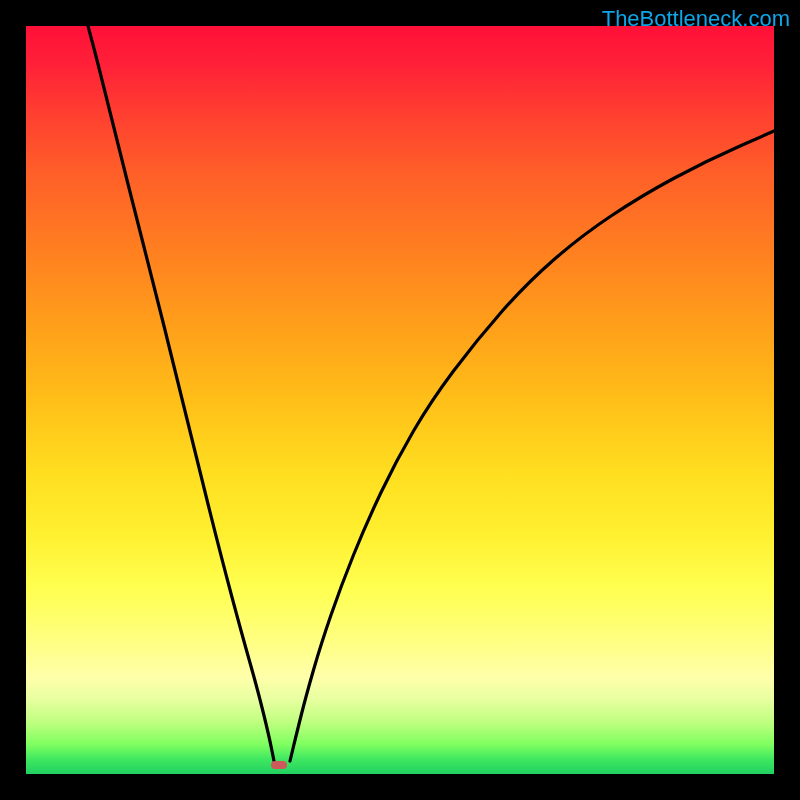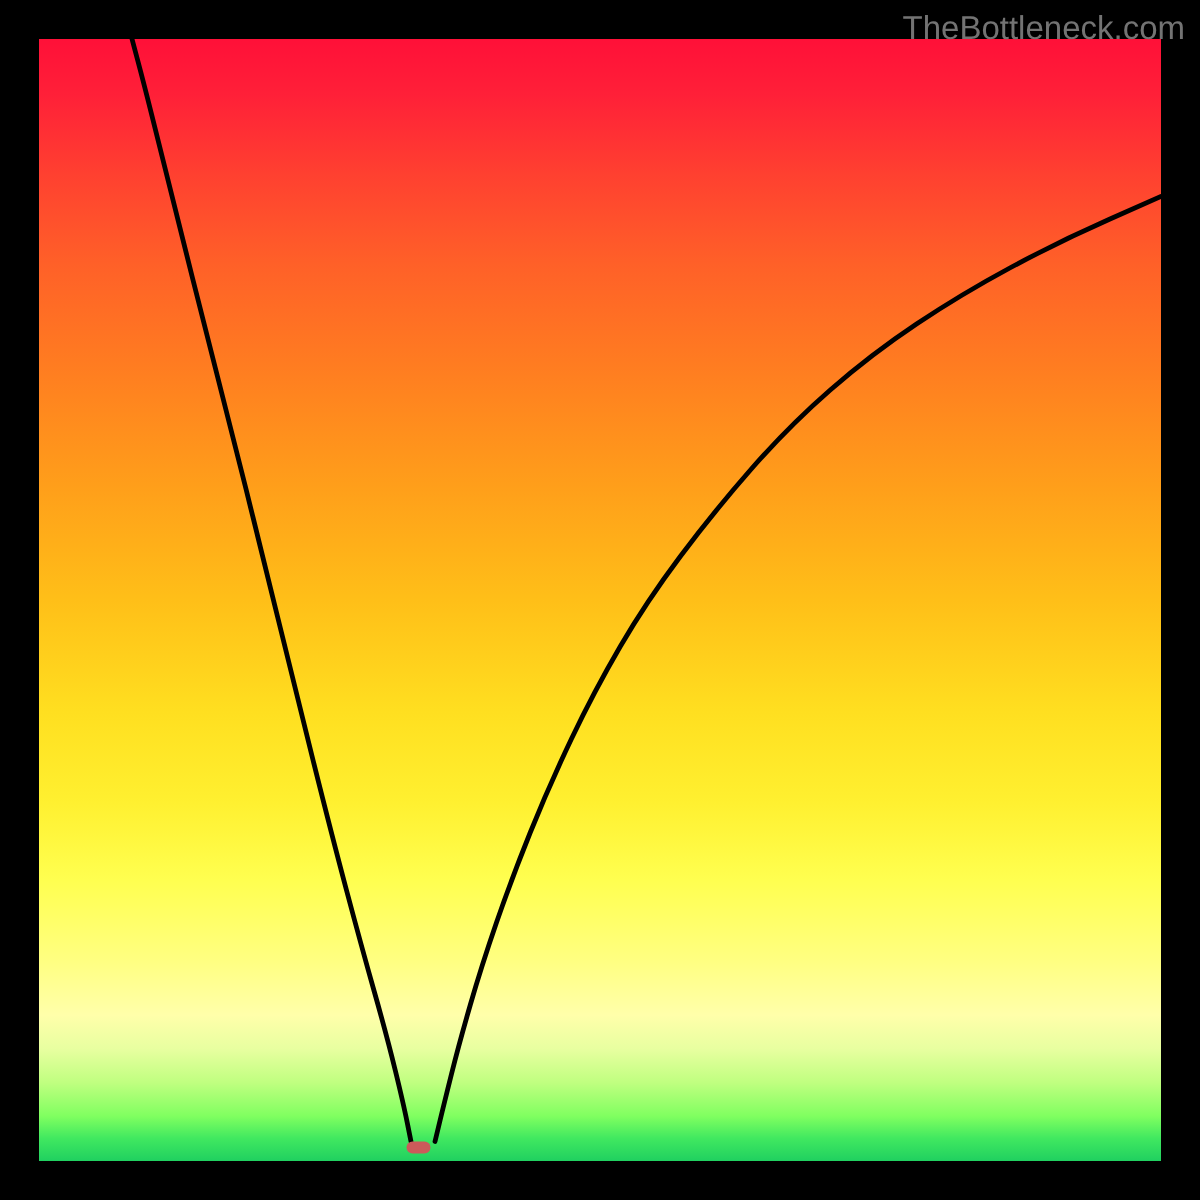--- a/index.html
+++ b/index.html
@@ -13,21 +13,21 @@
       background: #000;
       position: relative;
       overflow: hidden;
     }
     .watermark {
       position: absolute;
       top: 6px;
       right: 10px;
       font-family: Arial, sans-serif;
       font-size: 22px;
-      color: #737373;
+      color: #0ea5e9;
       z-index: 100;
     }
     .plot-area {
       position: absolute;
       top: 26px;
       left: 26px;
       width: 748px;
       height: 748px;
       background: linear-gradient(to bottom,
         #ff1038 0%,

